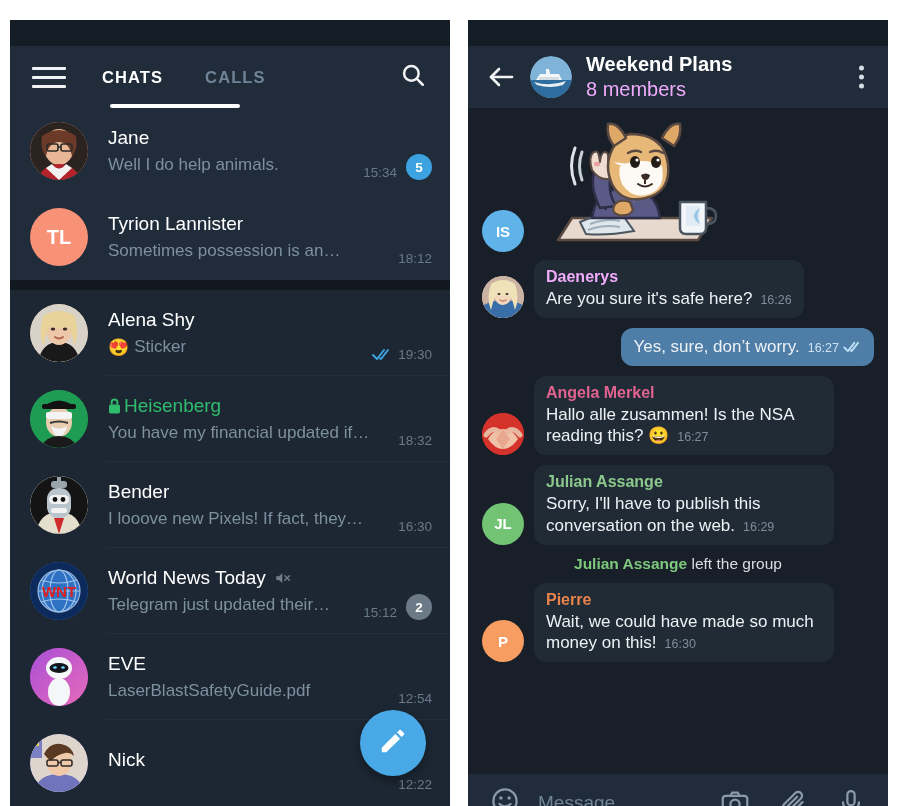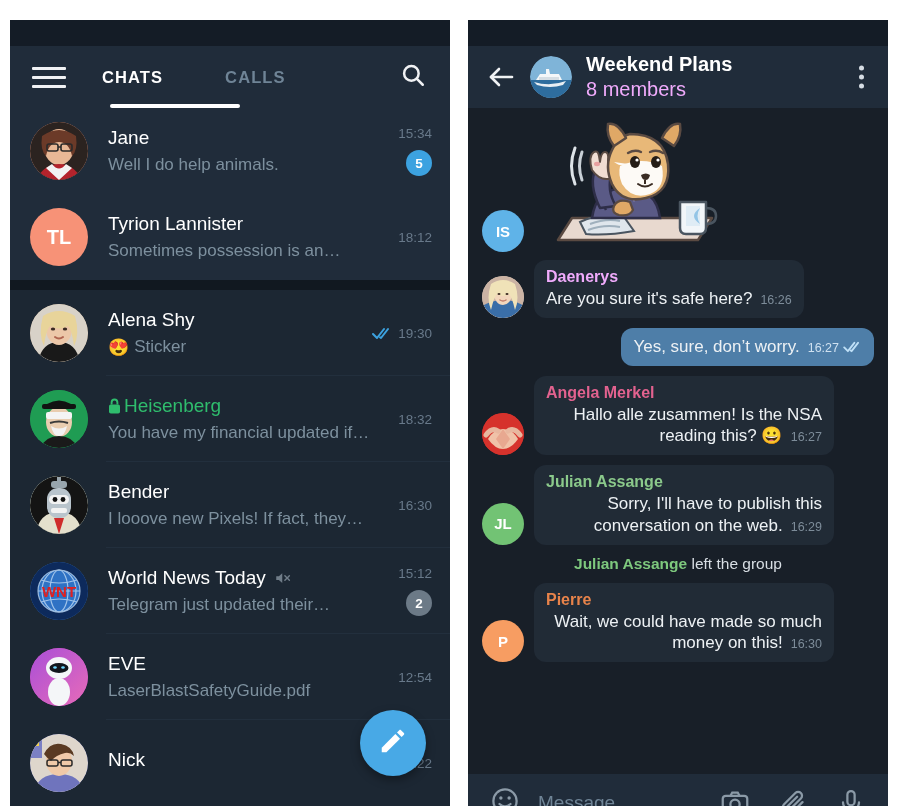--- a/index.html
+++ b/index.html
@@ -22,21 +22,21 @@
 
   .statusbar { height: 26px; background: #141c26; }
 
   
   .appbar {
     height: 62px; background: #202c3a;
     display: flex; align-items: center; position: relative;
   }
   .hamburger { width: 34px; margin-left: 22px; display:flex; flex-direction:column; gap:6px; cursor:pointer;}
   .hamburger i { display:block; height:3px; background:#f0f2f4; border-radius:1px; }
-  .tabs { display: flex; align-items: center; margin-left: 36px; gap: 62px; }
+  .tabs { display: flex; align-items: center; margin-left: 36px; gap: 42px; }
   .tab {
     font-size: 16.5px; font-weight: bold; letter-spacing: 1.1px;
     color: #6f8496; cursor: pointer; white-space: nowrap;
   }
   .tab.active { color: #ffffff; }
   .search-btn { position: absolute; right: 24px; top: 50%; transform: translateY(-50%); cursor:pointer; }
   .tab-underline {
     position: absolute; left: 100px; bottom: 0; width: 130px; height: 4px;
     background: #ffffff; border-radius: 2px;
   }
@@ -68,21 +68,21 @@
   }
   .chat-name.secret { color: #2fbd6d; }
   .lock-ico { margin-right: 3px; display:inline-flex; }
   .mute-ico { margin-left: 8px; display:inline-flex; opacity:.75; }
   .chat-msg {
     font-size: 17px; color: #7d909e; margin-top: 6px;
     white-space: nowrap; overflow: hidden; text-overflow: ellipsis;
     display: flex; align-items: center; gap: 5px;
   }
   .chat-meta {
-    margin-left: 12px; display: flex; flex-direction: column;
+    margin-left: 12px; display: flex; 
     align-items: flex-end; justify-content: center; height: 58px; gap: 9px;
   }
   .meta-top { display:flex; align-items:center; gap:6px; }
   .chat-time { font-size: 13.5px; color: #68798a; }
   .badge {
     min-width: 26px; height: 26px; border-radius: 13px;
     background: #3ca2e0; color: #fff; font-size: 13.5px; font-weight: bold;
     display: flex; align-items: center; justify-content: center; padding: 0 7px;
   }
   .badge.muted { background: #6c7a87; }
@@ -120,21 +120,21 @@
     width: 42px; height: 42px; border-radius: 50%; flex: 0 0 42px; margin-right: 10px;
     display: flex; align-items: center; justify-content: center;
     color: #fff; font-size: 15px; font-weight: bold; overflow: hidden; position: relative;
   }
   .bubble {
     background: #212b36; border-radius: 12px; padding: 8px 12px 8px 12px;
     max-width: 300px; position: relative;
   }
   .bubble.out { background: #4e7ea8; }
   .sender { font-size: 16px; font-weight: bold; margin-bottom: 2px; }
-  .btext { font-size: 17px; color: #edf1f4; line-height: 1.28; text-align: right; }
+  .btext { font-size: 17px; color: #edf1f4; line-height: 1.28; }
   .btime { font-size: 12.5px; color: #7d8c99; margin-left: 8px; white-space: nowrap; }
   .bubble.out .btime { color: #cfe1f0; }
   .inline { display: inline; }
   .ticks { display:inline-flex; vertical-align: -1px; margin-left: 4px; }
   .sticker-row { display: flex; align-items: flex-end; margin-bottom: 8px; }
   .service {
     text-align: center; font-size: 15.5px; color: #d8dee4; margin: 6px 0 10px 0;
   }
   .service b { color: #7ec97e; font-weight: bold; }
 

